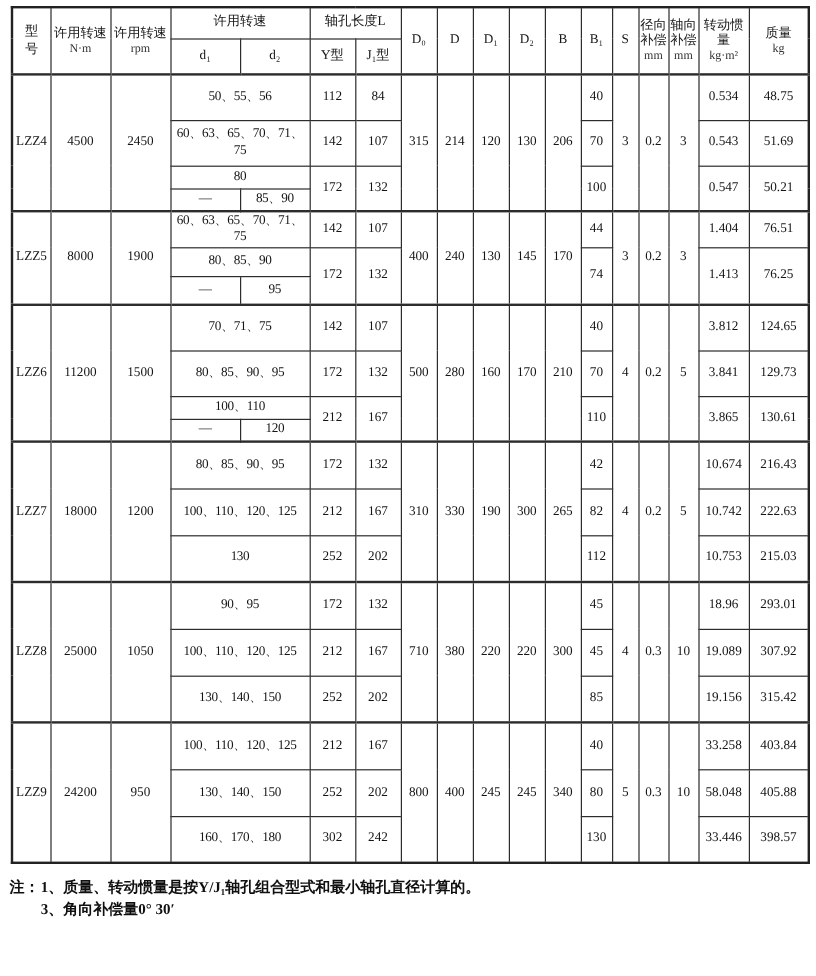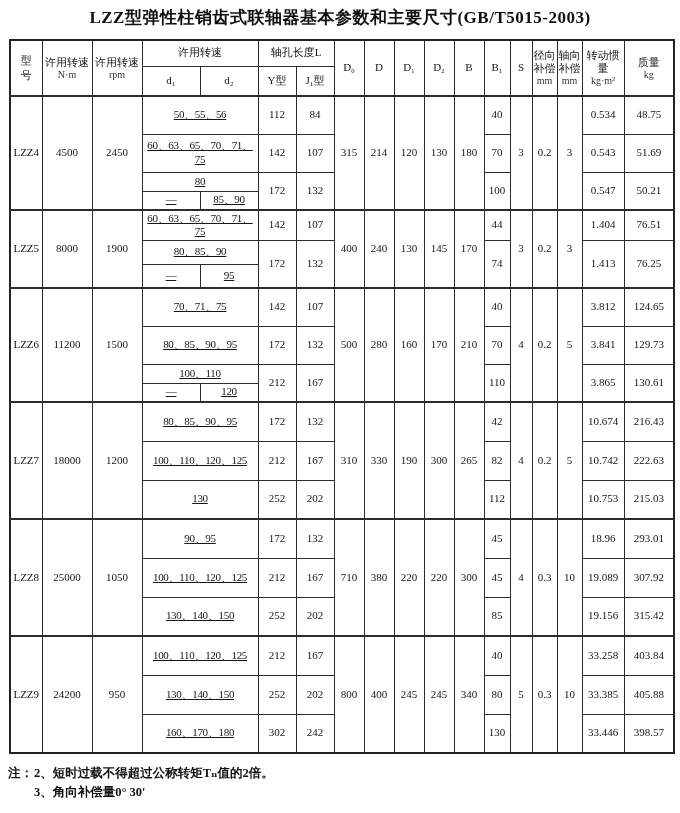--- a/index.html
+++ b/index.html
@@ -64,42 +64,41 @@
   }
   .twoline { line-height: 1.2; display: block; }
   .vert {
     display: inline-block;
     width: 1em;
     line-height: 1.3;
     word-break: break-all;
     white-space: normal;
   }
   .small-head { font-size: 10.5px; line-height: 1.15; }
-  td.dlist { letter-spacing: -0.3px; text-decoration: underline; }
+  td.dlist { letter-spacing: -0.3px; }
   .notes {
     margin: 10px 0 0 8px;
     display: flex;
     font-size: 12.5px;
     color: #101010;
     font-weight: bold;
   }
   .notes-label {
     flex: 0 0 26px;
     line-height: 1.55;
   }
   .notes-items div {
     line-height: 1.55;
   }
 </style>
 </head>
 <body>
 
 <div class="page">
 
-  <div class="title">LZZ型弹性柱销齿式联轴器基本参数和主要尺寸(GB/T5015-2003)</div>
 
   <table class="spec">
     <colgroup>
       <col style="width:32px">
         <col style="width:50px">
         <col style="width:50px">
       <col style="width:58px">
         <col style="width:58px">
         <col style="width:38px">
       <col style="width:38px">
@@ -166,21 +165,21 @@
           <td rowspan="4">LZZ4</td>
           <td rowspan="4">4500</td>
           <td rowspan="4">2450</td>
           <td colspan="2" class="dlist">50、55、56</td>
           <td>112</td>
           <td>84</td>
           <td rowspan="4">315</td>
           <td rowspan="4">214</td>
           <td rowspan="4">120</td>
           <td rowspan="4">130</td>
-          <td rowspan="4">180</td>
+          <td rowspan="4">206</td>
           <td>40</td>
           <td rowspan="4">3</td>
           <td rowspan="4">0.2</td>
           <td rowspan="4">3</td>
           <td>0.534</td>
           <td>48.75</td>
         </tr>
         <tr style="height: 38px;">
           <td colspan="2" class="dlist">60、63、65、70、71、75</td>
           <td>142</td>
@@ -358,35 +357,35 @@
           <td rowspan="3">0.3</td>
           <td rowspan="3">10</td>
           <td>33.258</td>
           <td>403.84</td>
         </tr>
         <tr style="height: 39px;">
           <td colspan="2" class="dlist">130、140、150</td>
           <td>252</td>
           <td>202</td>
           <td>80</td>
-          <td>33.385</td>
+          <td>58.048</td>
           <td>405.88</td>
         </tr>
         <tr style="height: 39px;">
           <td colspan="2" class="dlist">160、170、180</td>
           <td>302</td>
           <td>242</td>
           <td>130</td>
           <td>33.446</td>
           <td>398.57</td>
         </tr>
       </tbody>
   </table>
 
   <div class="notes">
     <span class="notes-label">注：</span>
     <div class="notes-items">
-      <div>2、短时过载不得超过公称转矩Tₙ值的2倍。</div>
+      <div>1、质量、转动惯量是按Y/J₁轴孔组合型式和最小轴孔直径计算的。</div>
       <div>3、角向补偿量0°  30′</div>
     </div>
   </div>
 
 </div>
 
 </body></html>

